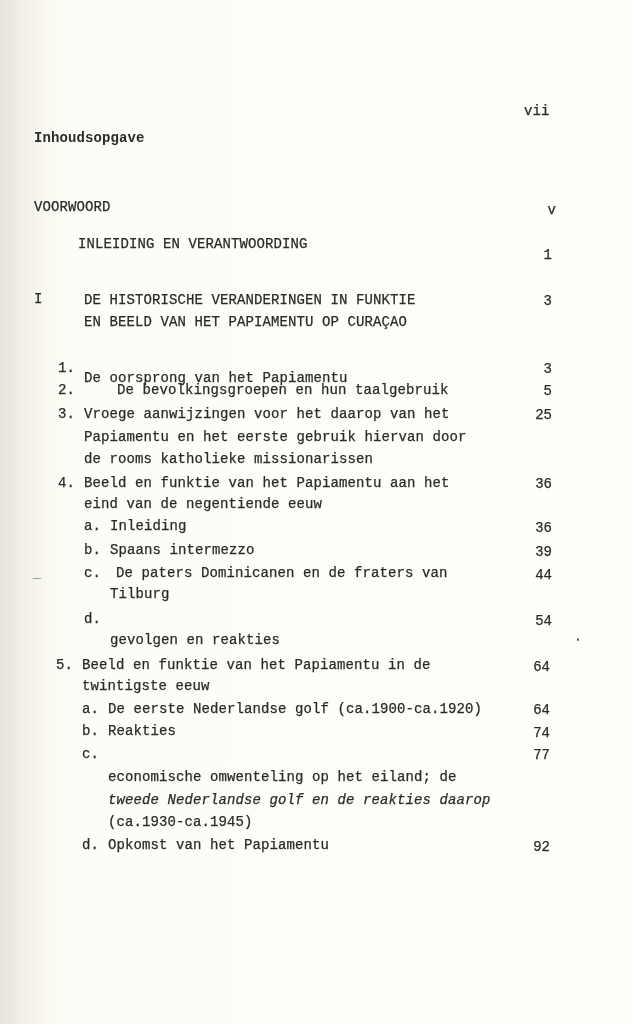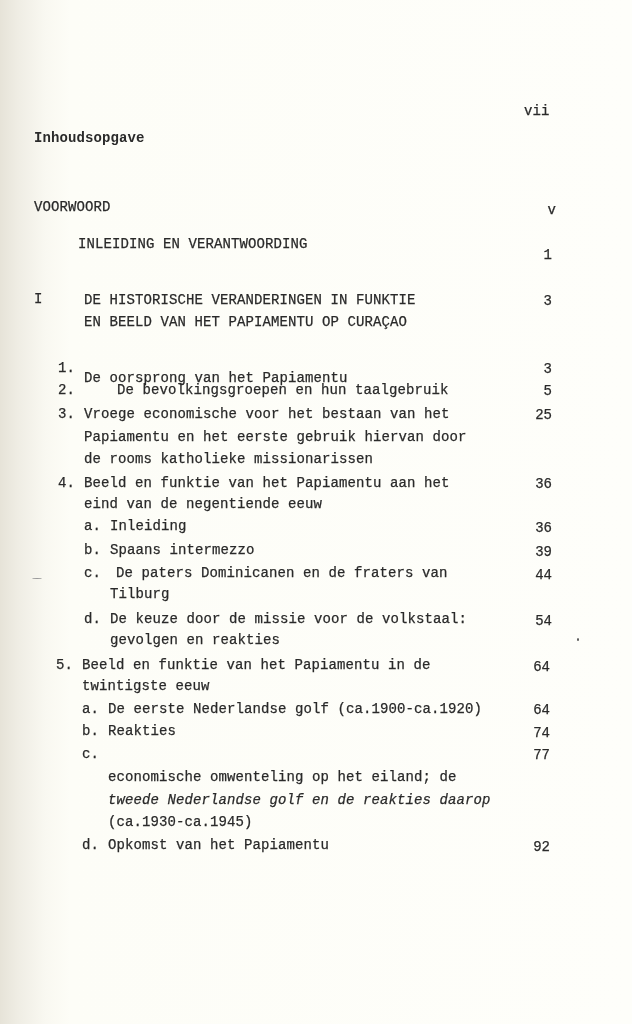--- a/index.html
+++ b/index.html
@@ -64,21 +64,21 @@
 
   <div class="line" style="left:58px; top:359px;">1.</div>
   <div class="line" style="left:84px; top:369px;">De oorsprong van het Papiamentu</div>
   <div class="num" style="left:520px; width:32px; top:360px;">3</div>
 
   <div class="line" style="left:58px; top:381px;">2.</div>
   <div class="line" style="left:84px; top:381px;margin-left:33px;">De bevolkingsgroepen en hun taalgebruik</div>
   <div class="num" style="left:520px; width:32px; top:382px;">5</div>
 
   <div class="line" style="left:58px; top:405px;">3.</div>
-  <div class="line" style="left:84px; top:405px;">Vroege economische voor het bestaan van het</div>
+  <div class="line" style="left:84px; top:405px;">Vroege aanwijzingen voor het daarop van het</div>
   <div class="line" style="left:84px; top:450px;">de rooms katholieke missionarissen</div>
   <div class="line" style="left:84px; top:428px;">Papiamentu en het eerste gebruik hiervan door</div>
   <div class="num" style="left:520px; width:32px; top:406px;">25</div>
 
   <div class="line" style="left:58px; top:474px;">4.</div>
   <div class="line" style="left:84px; top:474px;">Beeld en funktie van het Papiamentu aan het</div>
   <div class="line" style="left:84px; top:495px;">eind van de negentiende eeuw</div>
   <div class="num" style="left:520px; width:32px; top:475px;">36</div>
 
   <div class="line" style="left:84px; top:517px;">a.</div>
@@ -88,21 +88,20 @@
   <div class="line" style="left:84px; top:541px;">b.</div>
   <div class="line" style="left:110px; top:541px;">Spaans intermezzo</div>
   <div class="num" style="left:520px; width:32px; top:543px;">39</div>
 
   <div class="line" style="left:84px; top:564px;">c.</div>
   <div class="line" style="left:116px; top:564px;">De paters Dominicanen en de fraters van</div>
   <div class="line" style="left:110px; top:585px;">Tilburg</div>
   <div class="num" style="left:520px; width:32px; top:566px;">44</div>
 
   <div class="line" style="left:84px; top:610px;">d.</div>
-  <div class="line" style="left:110px; top:610px;">De keuze door de missie voor de volkstaal:</div>
   <div class="line" style="left:110px; top:631px;">gevolgen en reakties</div>
   <div class="num" style="left:520px; width:32px; top:612px;">54</div>
 
   <div class="line" style="left:56px; top:656px;">5.</div>
   <div class="line" style="left:82px; top:656px;">Beeld en funktie van het Papiamentu in de</div>
   <div class="line" style="left:82px; top:677px;">twintigste eeuw</div>
   <div class="num" style="left:518px; width:32px; top:658px;">64</div>
 
   <div class="line" style="left:82px; top:700px;">a.</div>
   <div class="line" style="left:108px; top:700px;">De eerste Nederlandse golf (ca.1900-ca.1920)</div>

